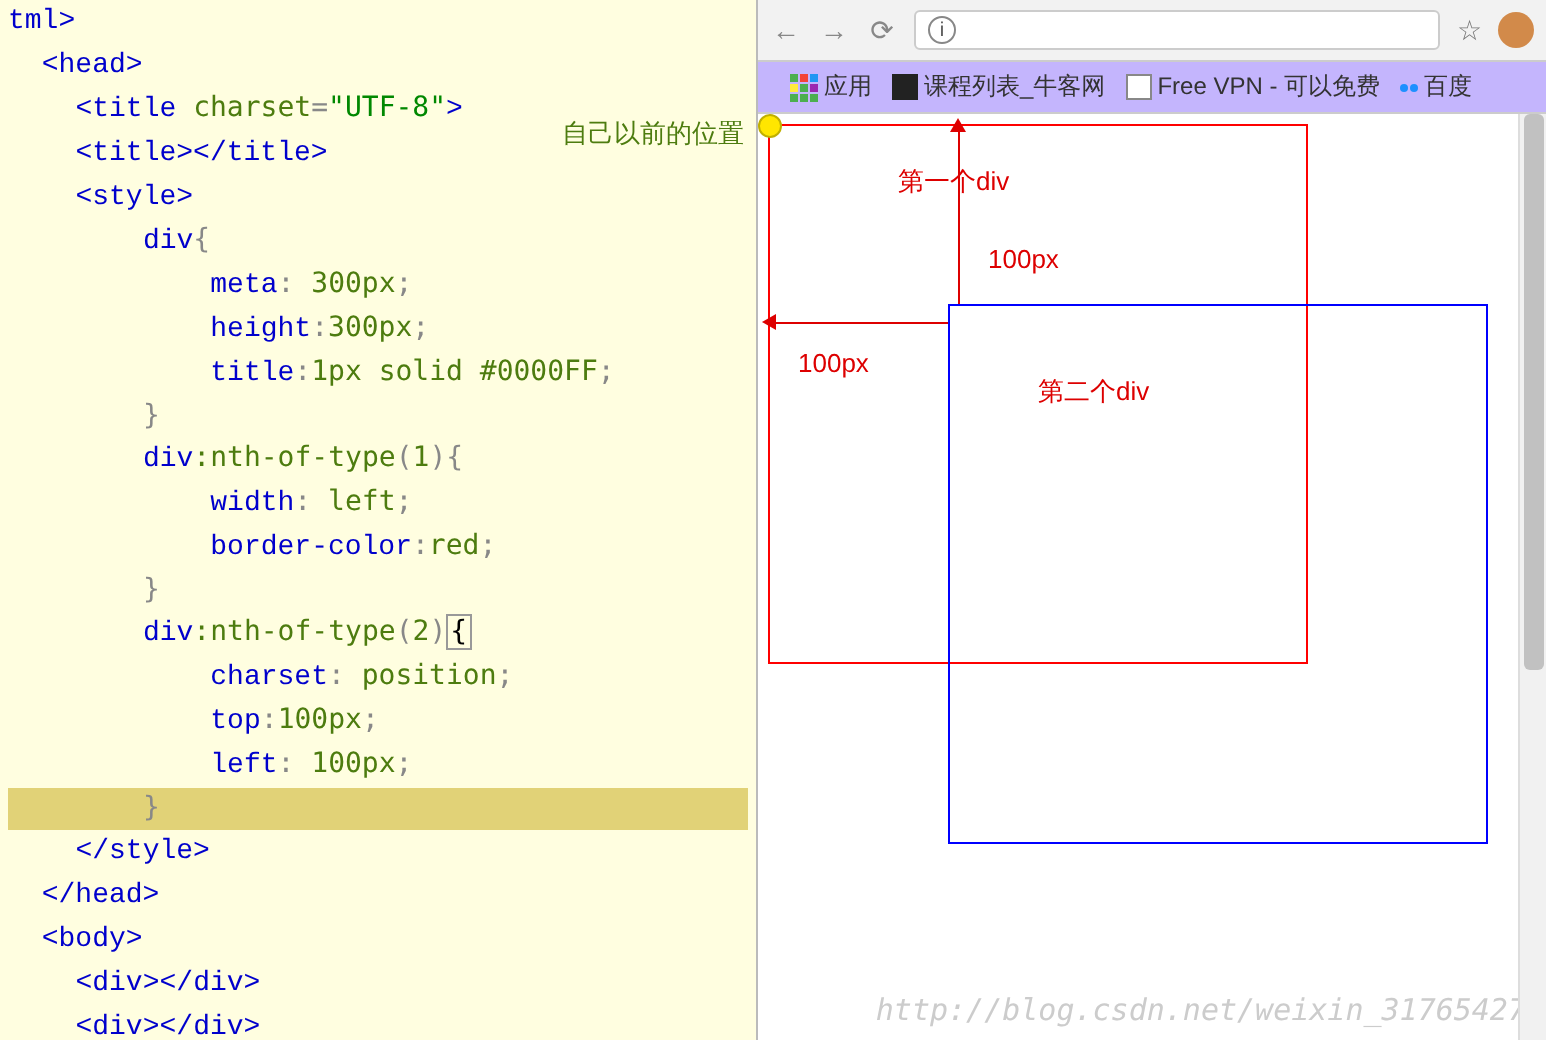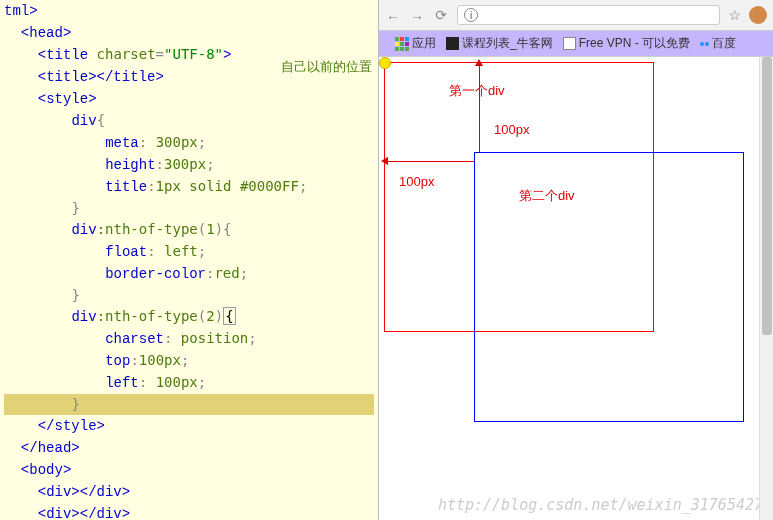--- a/index.html
+++ b/index.html
@@ -190,21 +190,21 @@
   <span class="tag">&lt;</span><span class="tag">head</span><span class="tag">&gt;</span>
     <span class="tag">&lt;</span><span class="tag">title</span> <span class="attr">charset</span><span class="punc">=</span><span class="val">"UTF-8"</span><span class="tag">&gt;</span>
     <span class="tag">&lt;</span><span class="tag">title</span><span class="tag">&gt;&lt;/</span><span class="tag">title</span><span class="tag">&gt;</span>
     <span class="tag">&lt;</span><span class="tag">style</span><span class="tag">&gt;</span>
         <span class="tag">div</span><span class="punc">{</span>
             <span class="tag">meta</span><span class="punc">:</span> <span class="attr">300px</span><span class="punc">;</span>
             <span class="tag">height</span><span class="punc">:</span><span class="attr">300px</span><span class="punc">;</span>
             <span class="tag">title</span><span class="punc">:</span><span class="attr">1px solid #0000FF</span><span class="punc">;</span>
         <span class="punc">}</span>
         <span class="tag">div</span><span class="attr">:nth-of-type</span><span class="punc">(</span><span class="attr">1</span><span class="punc">){</span>
-            <span class="tag">float</span><span class="punc">:</span> <span class="attr">left</span><span class="punc">;</span>
+            <span class="tag">width</span><span class="punc">:</span> <span class="attr">left</span><span class="punc">;</span>
             <span class="tag">border-color</span><span class="punc">:</span><span class="attr">red</span><span class="punc">;</span>
         <span class="punc">}</span>
         <span class="tag">div</span><span class="attr">:nth-of-type</span><span class="punc">(</span><span class="attr">2</span><span class="punc">)</span><span class="cursor-box">{</span>
             <span class="tag">charset</span><span class="punc">:</span> <span class="attr">position</span><span class="punc">;</span>
             <span class="tag">top</span><span class="punc">:</span><span class="attr">100px</span><span class="punc">;</span>
             <span class="tag">left</span><span class="punc">:</span> <span class="attr">100px</span><span class="punc">;</span>
 <span class="hl-line">        <span class="punc">}</span></span>    <span class="tag">&lt;/</span><span class="tag">style</span><span class="tag">&gt;</span>
   <span class="tag">&lt;/</span><span class="tag">head</span><span class="tag">&gt;</span>
   <span class="tag">&lt;</span><span class="tag">body</span><span class="tag">&gt;</span>
     <span class="tag">&lt;</span><span class="tag">div</span><span class="tag">&gt;&lt;/</span><span class="tag">div</span><span class="tag">&gt;</span>

